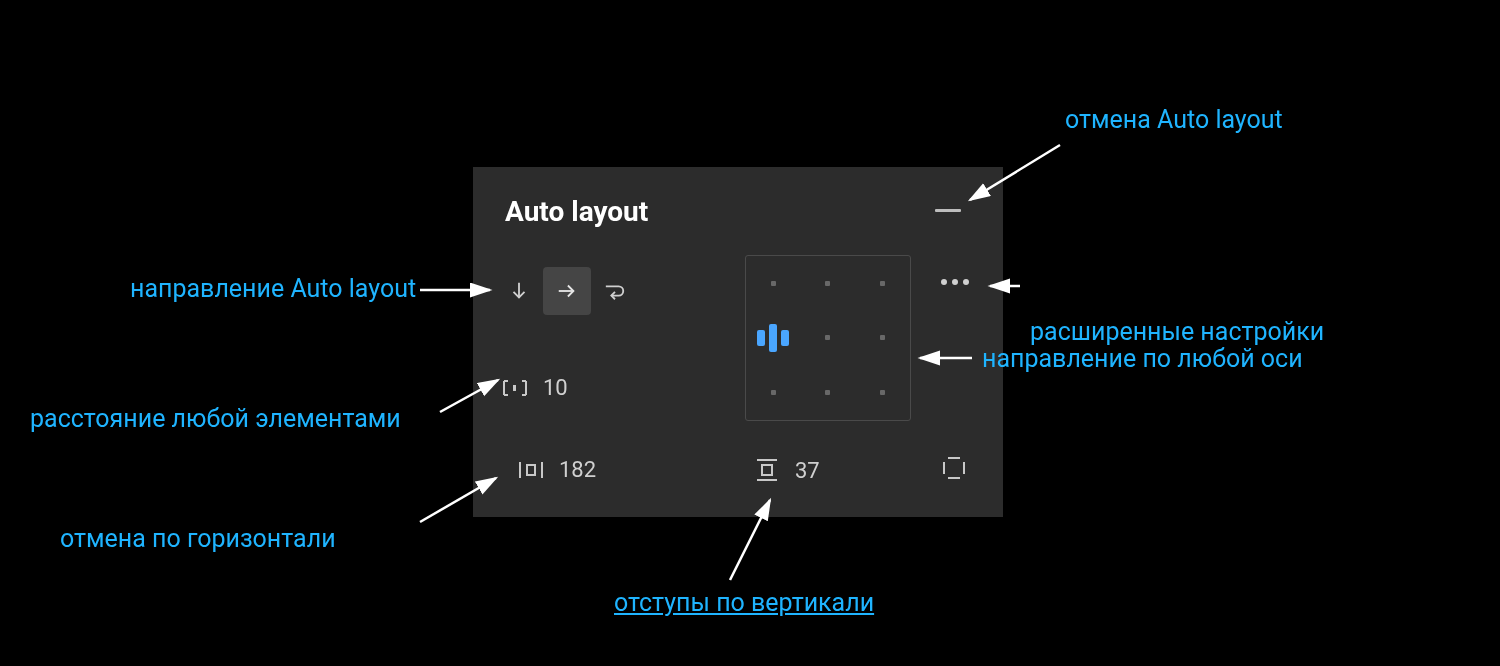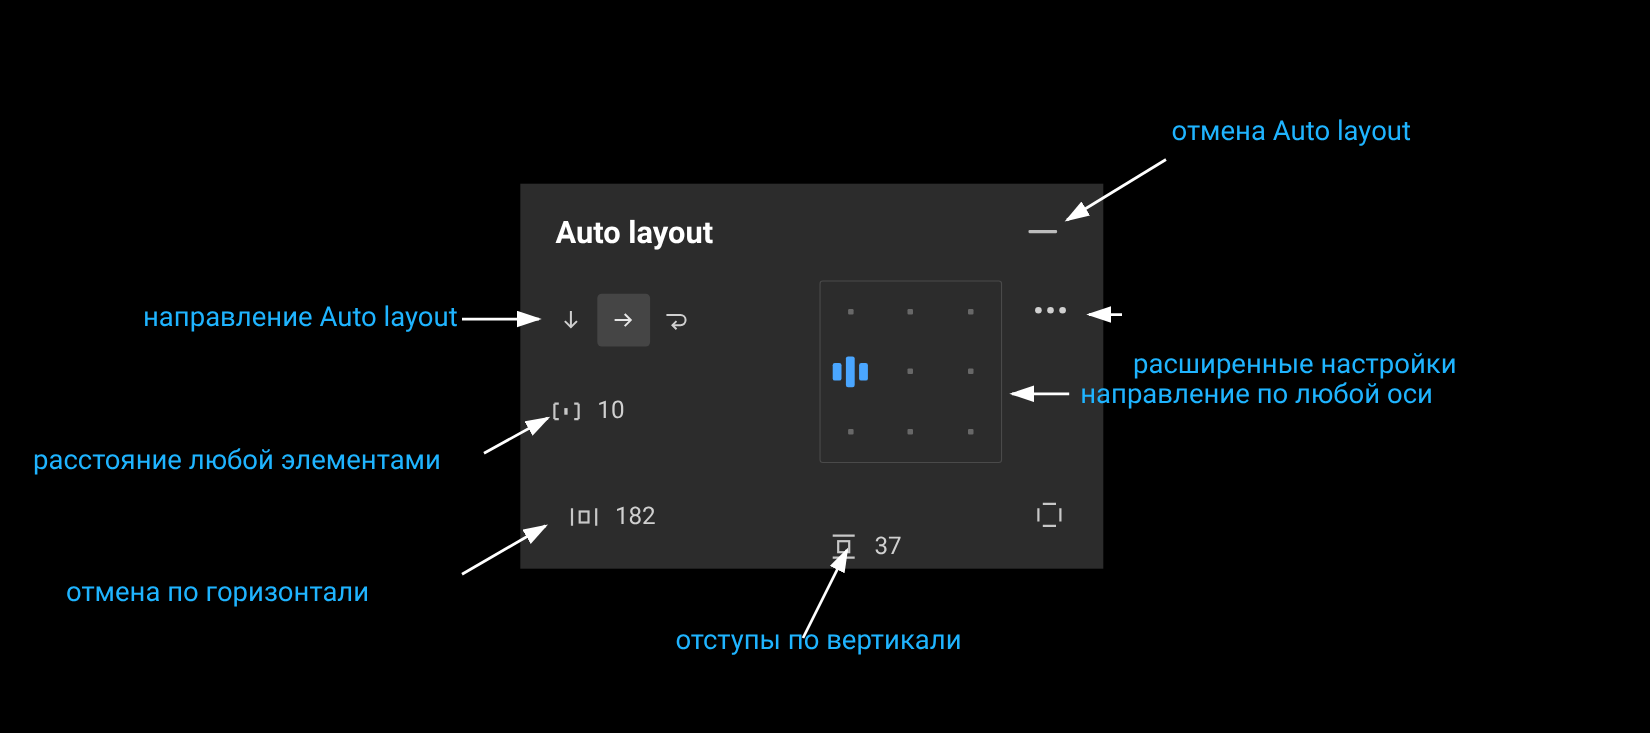--- a/index.html
+++ b/index.html
@@ -186,21 +186,21 @@
     <div class="align-dot"></div>
     <div class="align-dot"></div>
   </div>
 
   <div class="more-btn">
     <span></span>
     <span></span>
     <span></span>
   </div>
 
-  <div class="field" style="left:28px; top:194px;text-align:right;">
+  <div class="field" style="left:28px; top:208px;text-align:right;">
     <div class="icon">
       <svg width="28" height="22" viewBox="0 0 28 22" fill="none" stroke="#c8c8c8" stroke-width="2">
         <path d="M3 4 v14 M3 4 h4 M3 18 h4"></path>
         <rect x="12" y="8" width="3" height="6" fill="#c8c8c8" stroke="none"></rect>
         <path d="M25 4 v14 M25 4 h-4 M25 18 h-4"></path>
       </svg>
     </div>
     <span>10</span>
   </div>
 
@@ -208,21 +208,21 @@
     <div class="icon">
       <svg width="28" height="22" viewBox="0 0 28 22" fill="none" stroke="#c8c8c8" stroke-width="2">
         <line x1="3" y1="3" x2="3" y2="19"></line>
         <rect x="10" y="6" width="8" height="10" stroke="#c8c8c8" fill="none"></rect>
         <line x1="25" y1="3" x2="25" y2="19"></line>
       </svg>
     </div>
     <span>182</span>
   </div>
 
-  <div class="field" style="left:280px; top:290px;margin-top:27px;">
+  <div class="field" style="left:280px; top:290px;">
     <div class="icon">
       <svg width="26" height="26" viewBox="0 0 26 26" fill="none" stroke="#c8c8c8" stroke-width="2">
         <line x1="3" y1="3" x2="23" y2="3"></line>
         <rect x="8" y="8" width="10" height="10" stroke="#c8c8c8" fill="none"></rect>
         <line x1="3" y1="23" x2="23" y2="23"></line>
       </svg>
     </div>
     <span>37</span>
   </div>
 
@@ -232,21 +232,21 @@
     </svg>
   </div>
 </div>
 
 <div class="anno" style="left:1065px; top:105px;">отмена Auto layout</div>
 <div class="anno" style="left:88px; top:274px;margin-left:42px;">направление Auto layout</div>
 <div class="anno" style="left:1030px; top:272px;margin-top:45px;">расширенные настройки</div>
 <div class="anno" style="left:982px; top:344px;">направление по любой оси</div>
 <div class="anno" style="left:30px; top:404px;">расстояние любой элементами</div>
 <div class="anno" style="left:60px; top:524px;">отмена по горизонтали</div>
-<div class="anno" style="left:614px; top:568px;">отступы по вертикали</div>
+<div class="anno" style="left:614px; top:588px;text-decoration:underline;">отступы по вертикали</div>
 
 <svg class="arrows">
   <defs>
     <marker id="ah" markerWidth="10" markerHeight="10" refX="8" refY="3" orient="auto">
       <path d="M0,0 L9,3 L0,6 Z" fill="#ffffff"></path>
     </marker>
   </defs>
 
   <line x1="1060" y1="145" x2="970" y2="200" stroke="#ffffff" stroke-width="2.5" marker-end="url(#ah)"></line>
 

